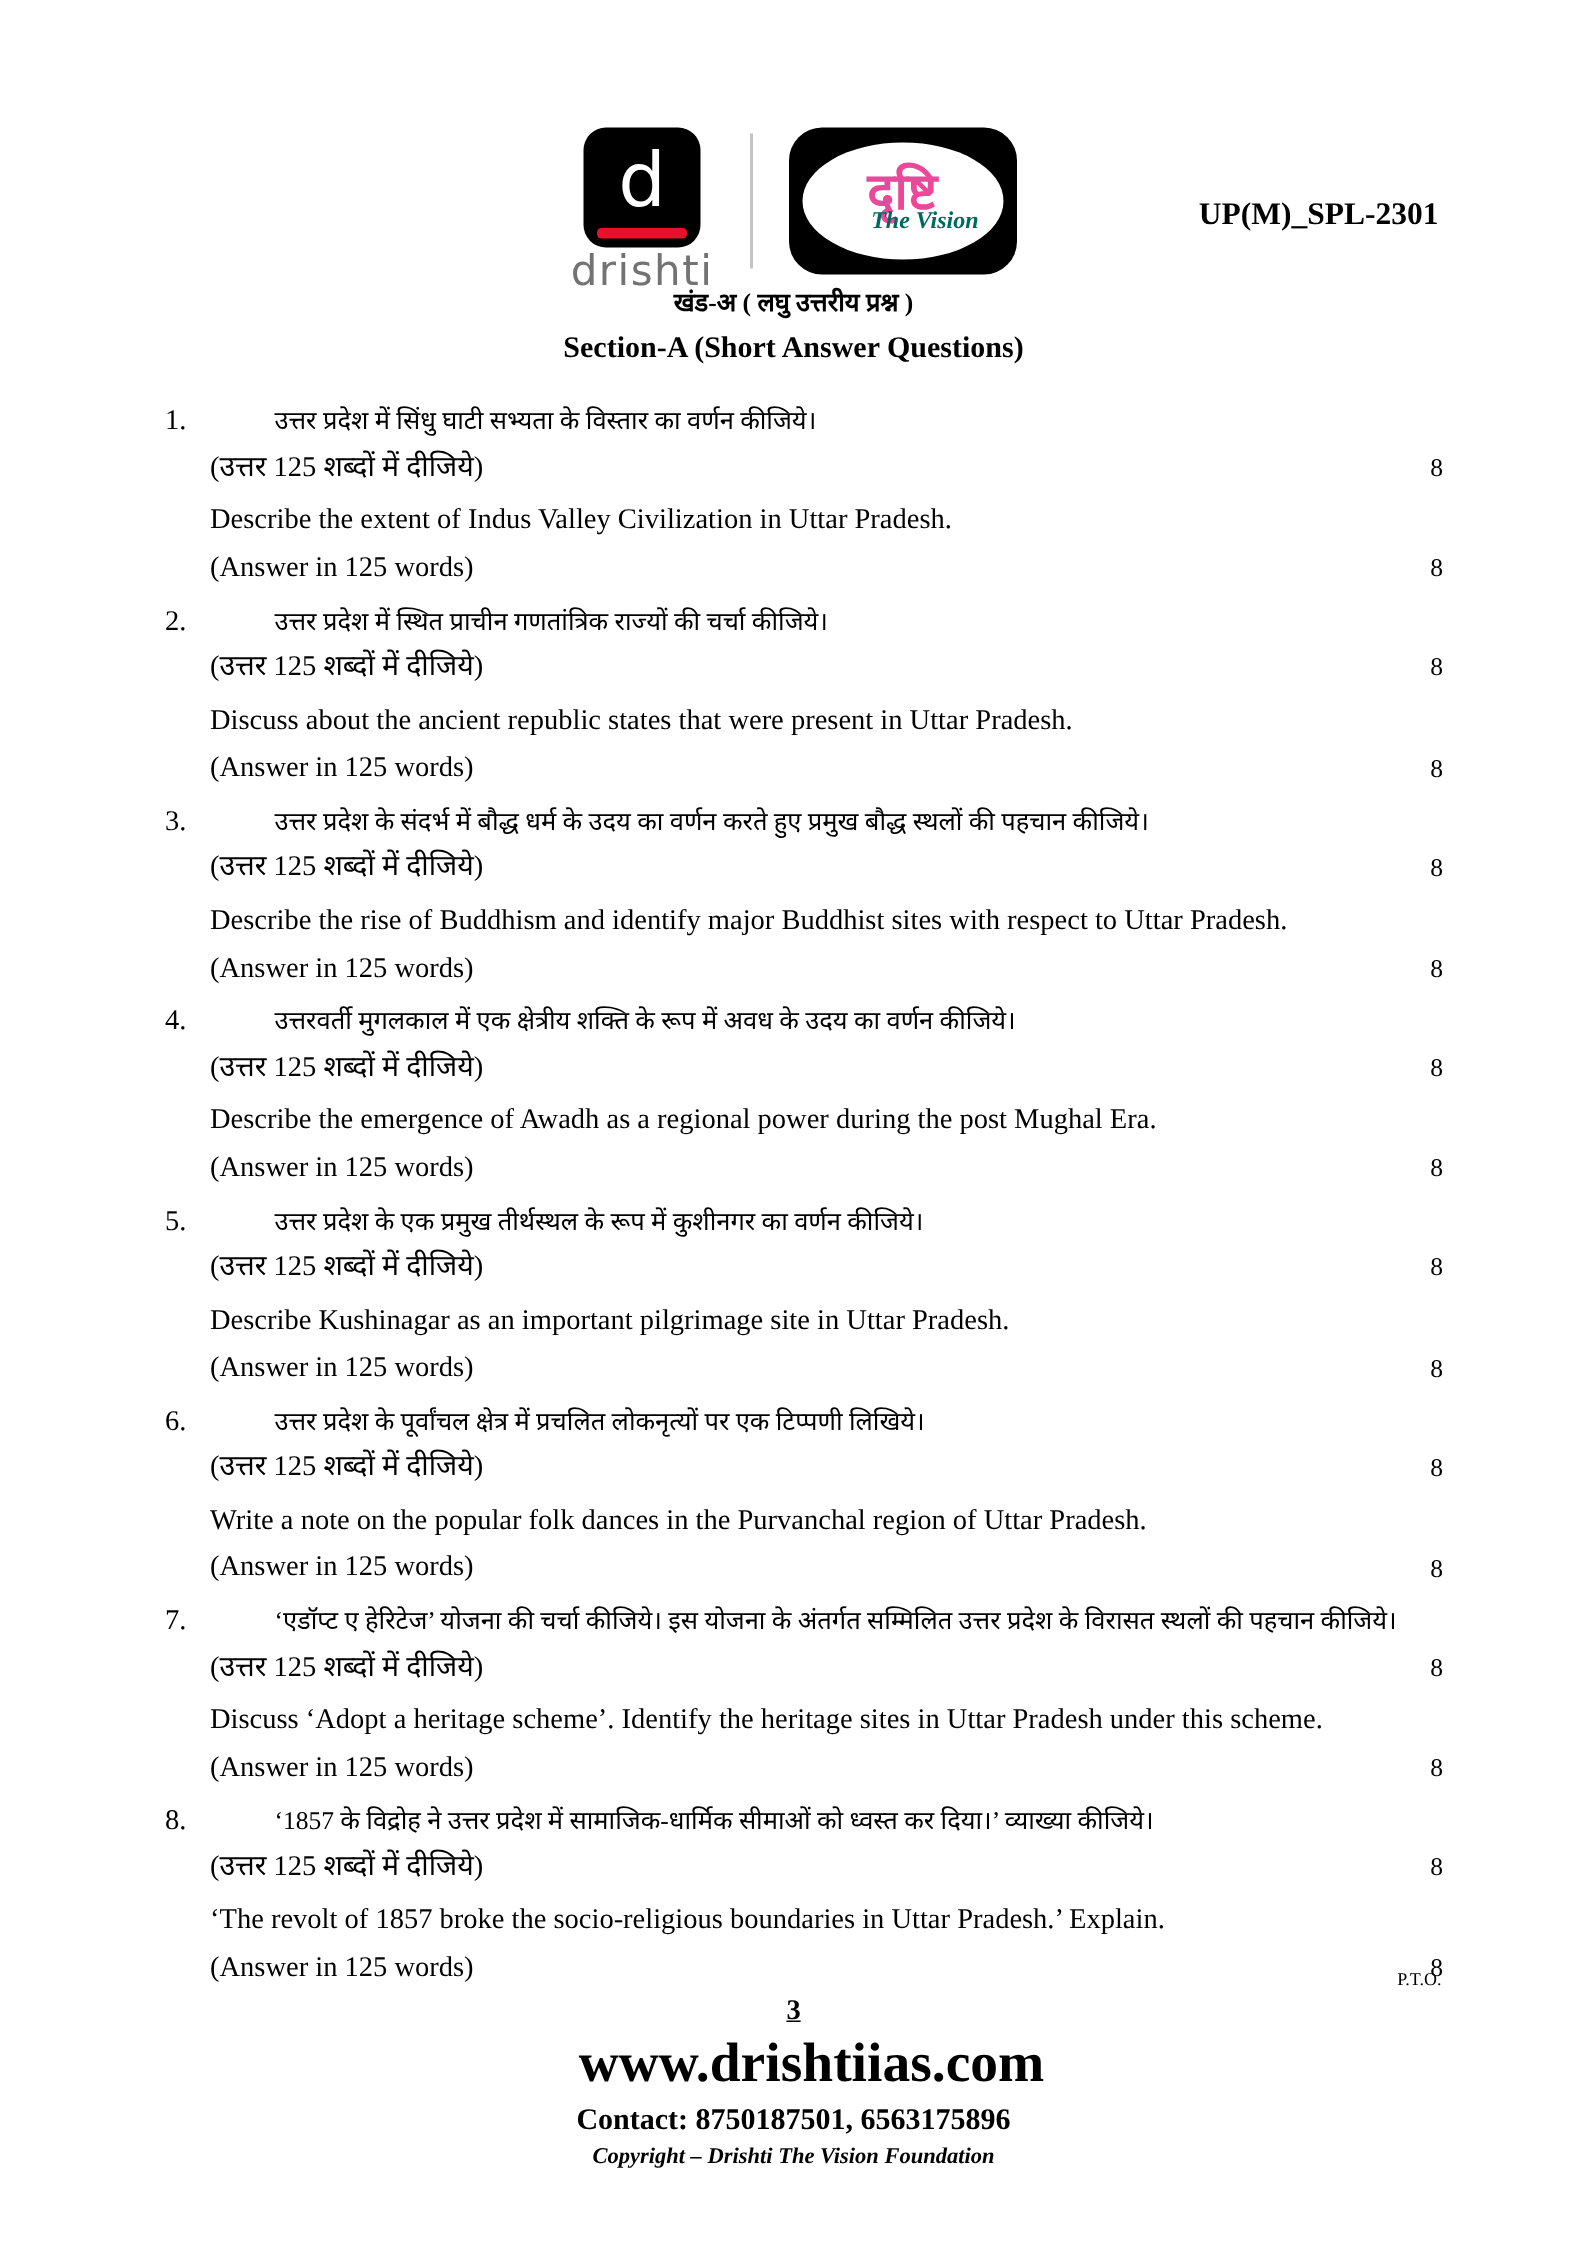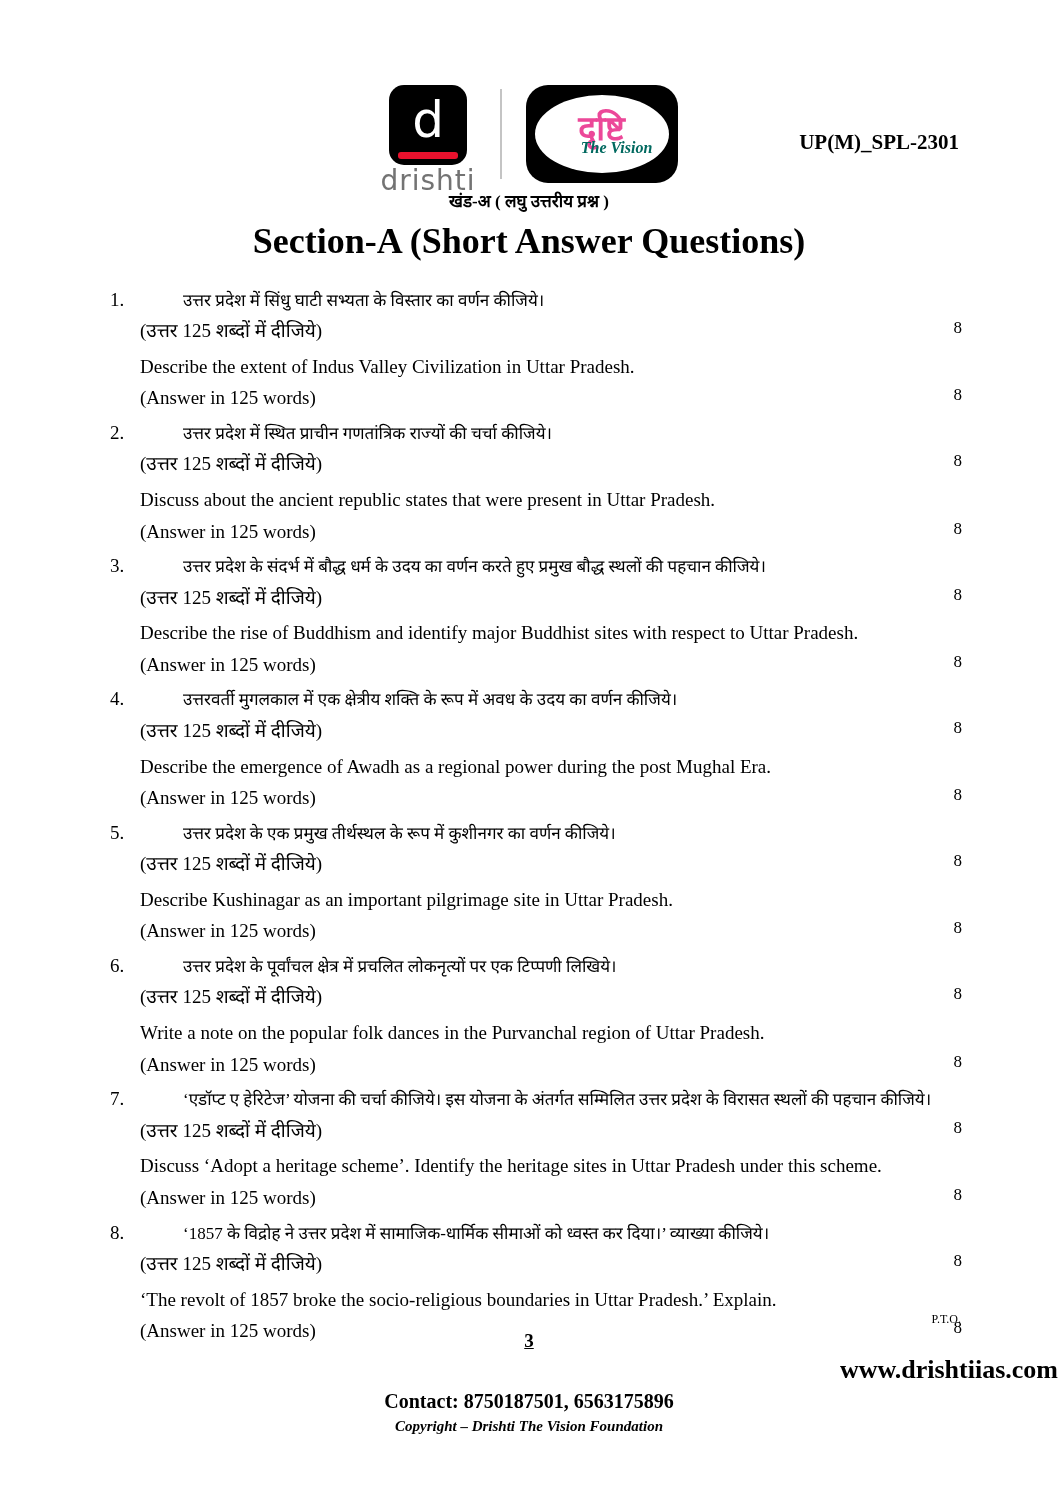--- a/index.html
+++ b/index.html
@@ -48,37 +48,37 @@
     display: flex; flex-direction: column; align-items: center; justify-content: center;
   }
   .v-hindi { font-size: 34px; font-weight: bold; line-height: 1; color: #ec4899; }
   .v-tag {
     font-style: italic; font-weight: bold; color: #00695f;
     font-size: 16px; margin-top: -7px; margin-left: 30px;
   }
   .doc-code { position: absolute; top: 130px; right: 99px; font-weight: bold; font-size: 21px; }
   
   .title-hindi { text-align: center; font-weight: bold; font-size: 17px; margin: 0; line-height: 1.2; }
-  .title-english { text-align: center; font-weight: bold; font-size: 36px; margin: 8px 0 24px; line-height: 1.2; }
+  .title-english { text-align: center; font-weight: bold; font-size: 20px; margin: 8px 0 24px; line-height: 1.2; }
   
   .questions { margin: 0 96px 0 110px; }
   .question { margin-bottom: 9px; }
   .q-line { display: flex; align-items: baseline; }
   .q-num { flex: none; width: 30px; font-size: 19px; }
   .q-hindi-text { font-weight: normal; font-size: 17px; line-height: 1.5; margin-left: 43px; }
-  .note-row { display: flex; justify-content: space-between; align-items: flex-start; padding-left: 30px; margin: 5px 0 4px; }
+  .note-row { display: flex; justify-content: space-between; align-items: center; padding-left: 30px; margin: 5px 0 4px; }
   .q-note-hindi { font-size: 19px; line-height: 1.4; }
   .q-note-english { font-size: 19px; line-height: 1.4; }
   .q-marks { font-size: 17px; }
   .q-english { padding-left: 30px; font-size: 19px; line-height: 1.4; margin-top: 9px; }
   
   .footer { position: absolute; top: 1312px; left: 0; right: 0; }
   .pto { text-align: right; margin-right: 97px; font-size: 12px; }
   .page-num { text-align: center; font-weight: bold; text-decoration: underline; font-size: 19px; margin-top: 3px; }
-  .website { text-align: right; font-weight: bold; font-size: 26px; margin-top: 4px; line-height: 1.1; padding-left: 24px; }
+  .website { text-align: center; font-weight: bold; font-size: 37px; margin-top: 4px; line-height: 1.1; padding-left: 24px; }
   .contact { text-align: center; font-weight: bold; font-size: 20px; margin-top: 5px; }
   .copyright { text-align: center; font-weight: bold; font-style: italic; font-size: 15px; margin-top: 5px; }
 </style>
 </head>
 <body>
 
 <div class="page">
 
   <div class="header">
     <div class="logo-row">

